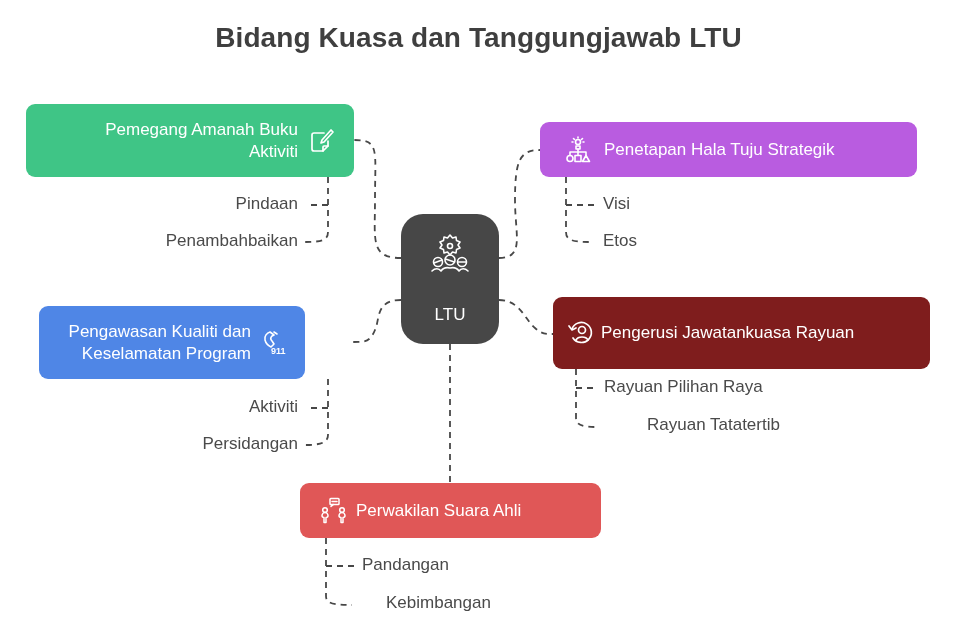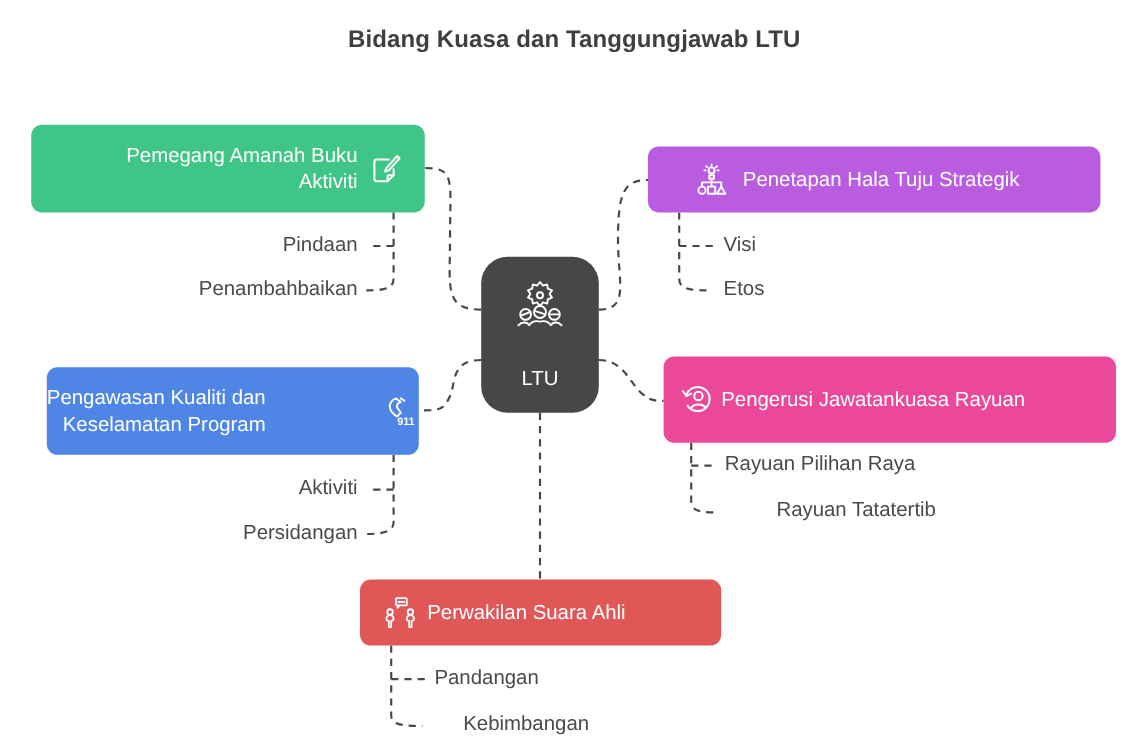--- a/index.html
+++ b/index.html
@@ -1,34 +1,34 @@
 <!DOCTYPE html>
 <html><head>
 <meta charset="utf-8">
 <style>
   html, body { margin:0; padding:0; background:#ffffff; }
   body { width:957px; height:621px; position:relative; overflow:hidden;
          font-family:"Liberation Sans", "DejaVu Sans", sans-serif; }
   .title { position:absolute; left:0; top:22px; width:957px; text-align:center;
-           font-size:20px; font-weight:bold; color:#3f3f3f; letter-spacing:0.1px; }
+           font-size:28px; font-weight:bold; color:#3f3f3f; letter-spacing:0.1px; }
   svg.links { position:absolute; left:0; top:0; width:957px; height:621px; }
   .box { position:absolute; border-radius:9px; color:#fff; font-size:17px;
          display:flex; align-items:center; box-sizing:border-box; line-height:22px; }
   .box .ico { display:inline-flex; width:28px; height:28px; flex:0 0 auto; }
   .box .ico svg { width:28px; height:28px; }
   .green { left:26px; top:104px; width:328px; height:73px; background:#3fc586;
            justify-content:flex-end; padding-right:18px; text-align:right; }
   .green .ico { margin-left:10px; }
   .purple { left:540px; top:122px; width:377px; height:55px; background:#b95ce0;
-            padding-left:39px; }
+            padding-left:24px; }
   .purple .ico { margin-right:12px; }
-  .blue { left:39px; top:306px; width:310px; height:73px; background:#4f86e6;
-          justify-content:space-between; text-align:right; }
+  .blue { left:39px; top:306px; width:266px; height:73px; background:#4f86e6;
+          justify-content:flex-end; padding-right:16px; text-align:right; }
   .blue .ico { margin-left:10px; }
-  .yellow { left:553px; top:297px; width:377px; height:72px; background:#ec4899;
+  .yellow { left:553px; top:297px; width:377px; height:72px; background:#7f1d1d;
             padding-left:14px; }
   .yellow .ico { margin-right:6px; }
   .red { left:300px; top:483px; width:301px; height:55px; background:#e05757;
          padding-left:20px; }
   .red .ico { margin-right:8px; }
   .center { position:absolute; left:401px; top:214px; width:98px; height:130px;
             background:#474747; border-radius:22px; color:#fff;
             display:flex; flex-direction:column; align-items:center; justify-content:center; }
   .center .ico svg { width:40px; height:44px; }
   .center .lbl { font-size:17px; margin-top:24px; }

